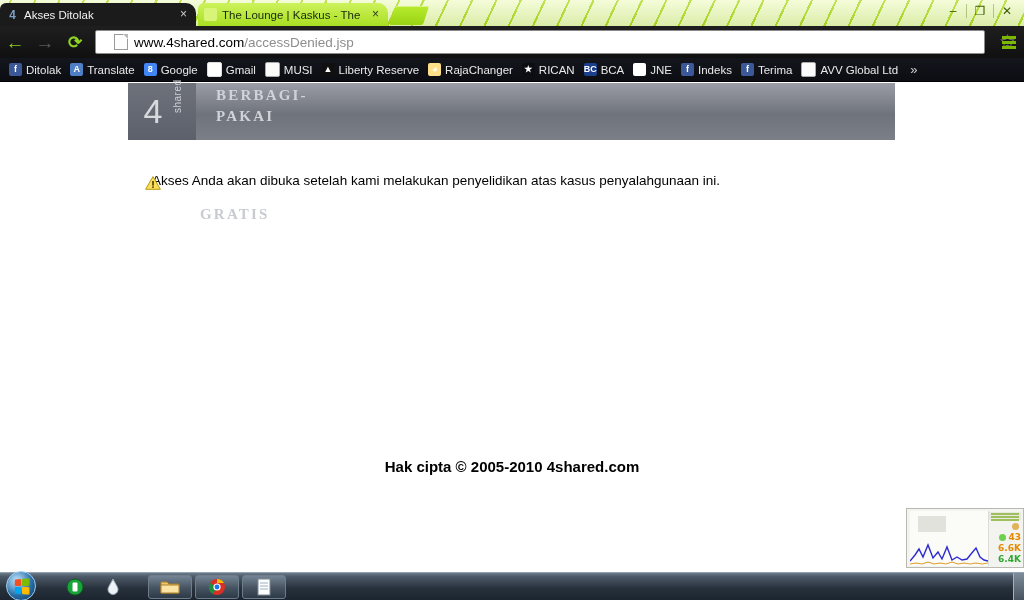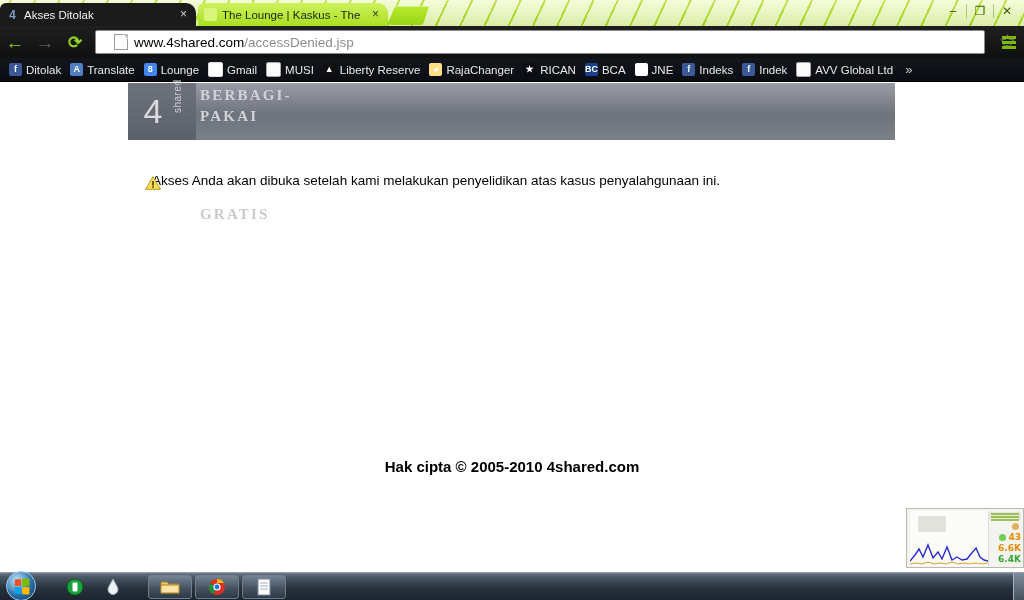--- a/index.html
+++ b/index.html
@@ -98,21 +98,21 @@
     background:linear-gradient(to bottom,#9a9da6,#6f737c 55%,#7b7f88);}
   .logo4{position:absolute;left:0;top:0;width:50px;height:57px;
     background:linear-gradient(to bottom,#6e727b,#5c606a);
     color:#d8dade;font-size:34px;line-height:57px;text-align:center;
     font-family:"Liberation Sans",sans-serif;font-weight:300;}
   .logoshared{position:absolute;left:48px;top:0;width:20px;height:57px;
     background:linear-gradient(to bottom,#6e727b,#5c606a);}
   .logoshared span{display:block;color:#cfd2d7;font-size:10px;
     transform:rotate(-90deg) translate(-30px,-4px);transform-origin:left top;
     white-space:nowrap;letter-spacing:.5px;}
-  .slogan{position:absolute;left:72px;top:2px;width:260px;
+  .slogan{position:absolute;left:88px;top:2px;width:260px;
     color:#cfd3d9;font-family:"Liberation Serif",serif;font-weight:700;
     font-size:15px;line-height:20.5px;letter-spacing:2.2px;}
   .slogan-below{position:absolute;left:200px;top:121px;width:300px;
     color:#c8cbd0;font-family:"Liberation Serif",serif;font-weight:700;
     font-size:15px;line-height:20.5px;letter-spacing:2.2px;}
 
   .msgwrap{position:absolute;left:140px;top:88px;width:760px;}
   .warnicon{position:absolute;left:5px;top:5px;width:16px;height:14px;}
   .msg{font-size:13.5px;color:#000;line-height:19px;}
   .msg .l1{margin-left:30px;}
@@ -229,21 +229,21 @@
     <div class="bm">
         <span class="bi ic-fb">f</span>
         <span>Ditolak</span>
       </div>
     <div class="bm">
         <span class="bi ic-tr">A</span>
         <span>Translate</span>
       </div>
     <div class="bm">
         <span class="bi ic-gg">8</span>
-        <span>Lounge</span>
+        <span>Google</span>
       </div>
     <div class="bm">
         <span class="bi ic-gm">M</span>
         <span>Gmail</span>
       </div>
     <div class="bm">
         <span class="bi ic-doc"></span>
         <span>MUSI</span>
       </div>
     <div class="bm">
@@ -265,21 +265,21 @@
     <div class="bm">
         <span class="bi ic-jne">JNE</span>
         <span>JNE</span>
       </div>
     <div class="bm">
         <span class="bi ic-fb">f</span>
         <span>Indeks</span>
       </div>
     <div class="bm">
         <span class="bi ic-fb">f</span>
-        <span>Indek</span>
+        <span>Terima</span>
       </div>
     <div class="bm">
         <span class="bi ic-avv"></span>
         <span>AVV Global Ltd</span>
       </div>
     <div class="bm-overflow">»</div>
   </div>
 
   <div class="page">
 

